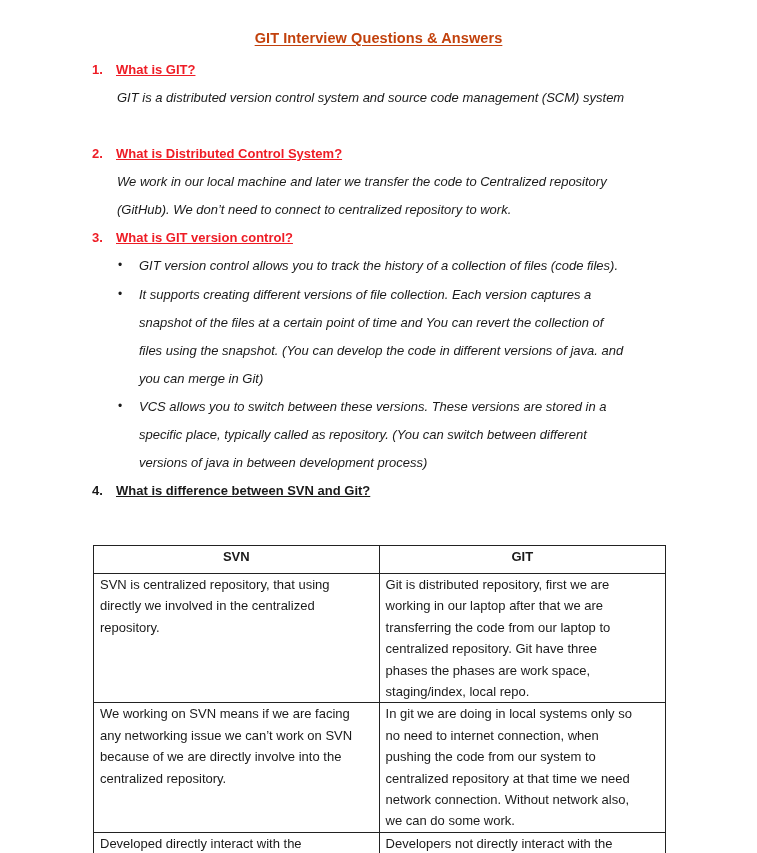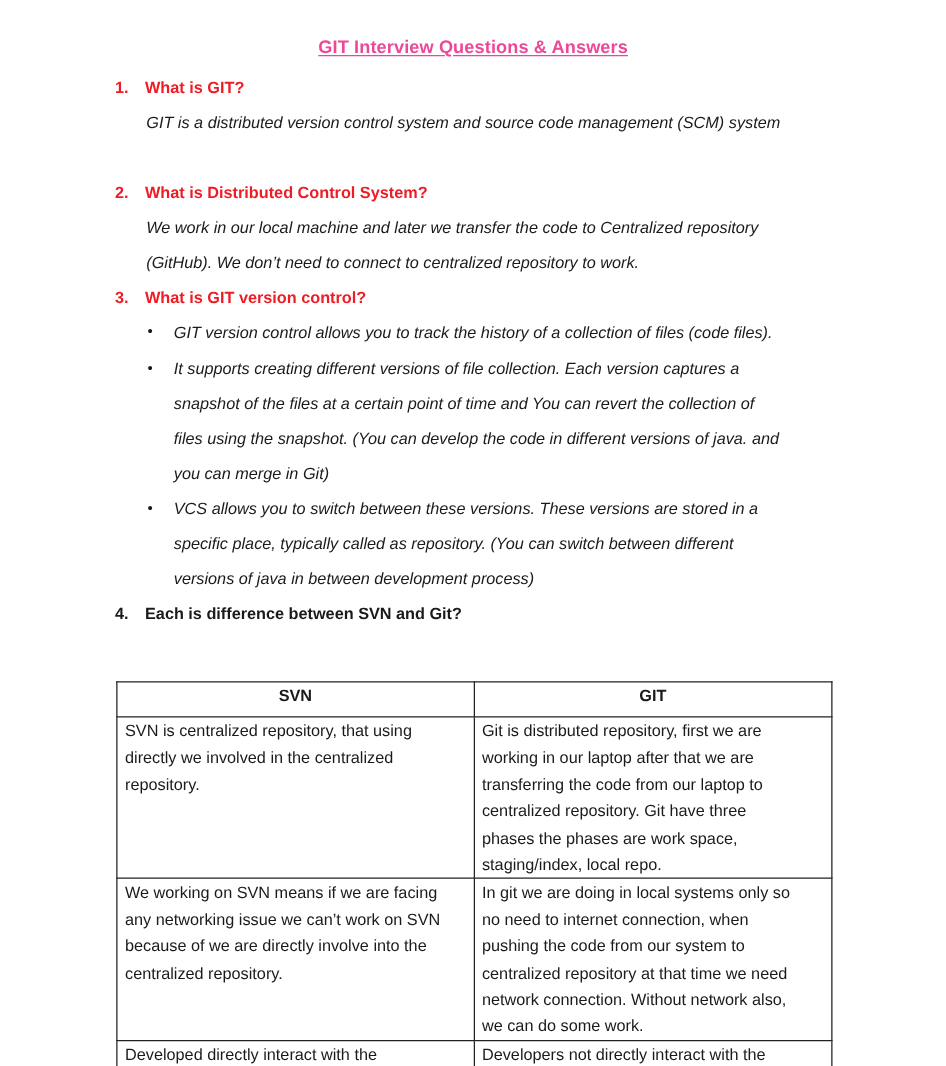--- a/index.html
+++ b/index.html
@@ -21,33 +21,34 @@
       left: 0; top: 0;
       width: 757px;
       height: 853px;
     }
     .title {
       position: absolute;
       top: 30px;
       left: 0;
       width: 757px;
       text-align: center;
-      color: #ec4899;
+      color: #c2410c;
       font-weight: 700;
       font-size: 14.5px;
       text-decoration: underline;
       text-underline-offset: 2px;
       letter-spacing: 0.1px;
     }
     .q {
       position: absolute;
       left: 92px;
       font-weight: 700;
       font-size: 13px;
       white-space: nowrap;
+      text-decoration: underline;
     }
     .q .num {
       display: inline-block;
       width: 24px;
     }
     .q.red { color: #ee1c25; }
     .q.dark { color: #1a1a1a; }
     .line {
       position: absolute;
       white-space: nowrap;
@@ -119,21 +120,21 @@
   <div class="line" style="left:139px; top:343px;">files using the snapshot. (You can develop the code in different versions of java. and</div>
   <div class="line" style="left:139px; top:315px;">snapshot of the files at a certain point of time and You can revert the collection of</div>
   <div class="line" style="left:139px; top:371px;">you can merge in Git)</div>
 
   <span class="bullet" style="top:399px;">•</span>
   <div class="line" style="left:139px; top:399px;">VCS allows you to switch between these versions. These versions are stored in a</div>
   <div class="line" style="left:139px; top:427px;">specific place, typically called as repository. (You can switch between different</div>
   <div class="line" style="left:139px; top:455px;">versions of java in between development process)</div>
 
   <div class="q dark" style="top:483px;">
-    <span class="num">4.</span><span>Each is difference between SVN and Git?</span>
+    <span class="num">4.</span><span>What is difference between SVN and Git?</span>
   </div>
 
   <table class="cmp">
     <thead>
       <tr>
         <th>SVN</th>
         <th>GIT</th>
       </tr>
     </thead>
     <tbody>

